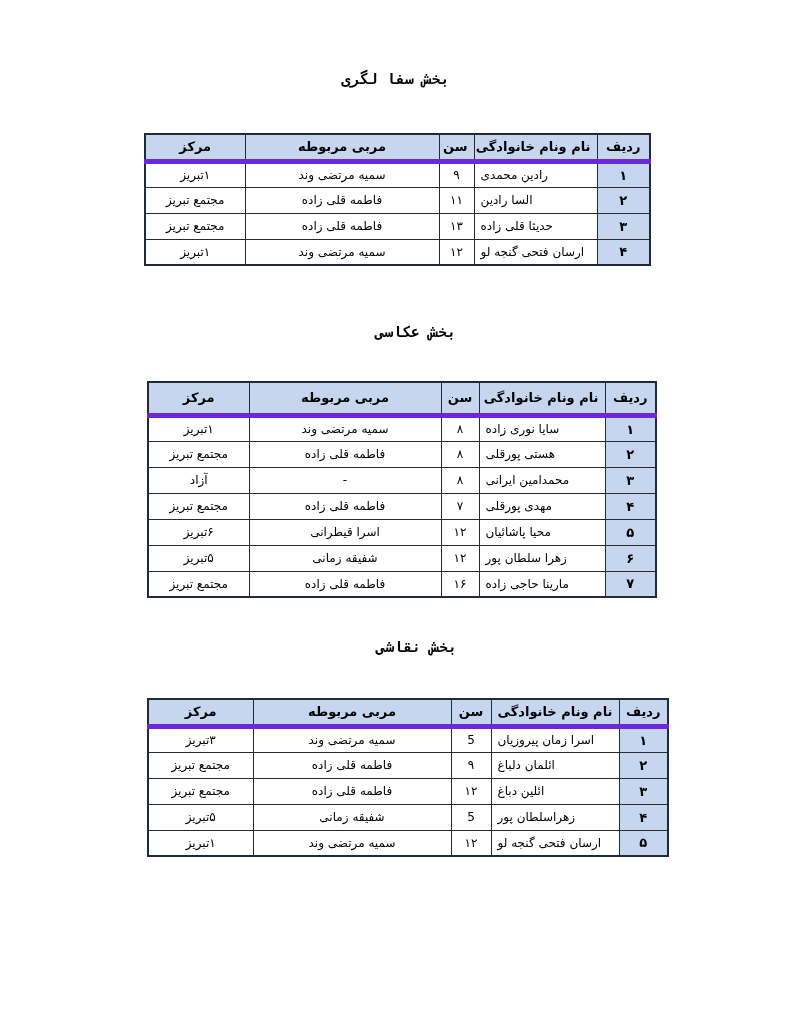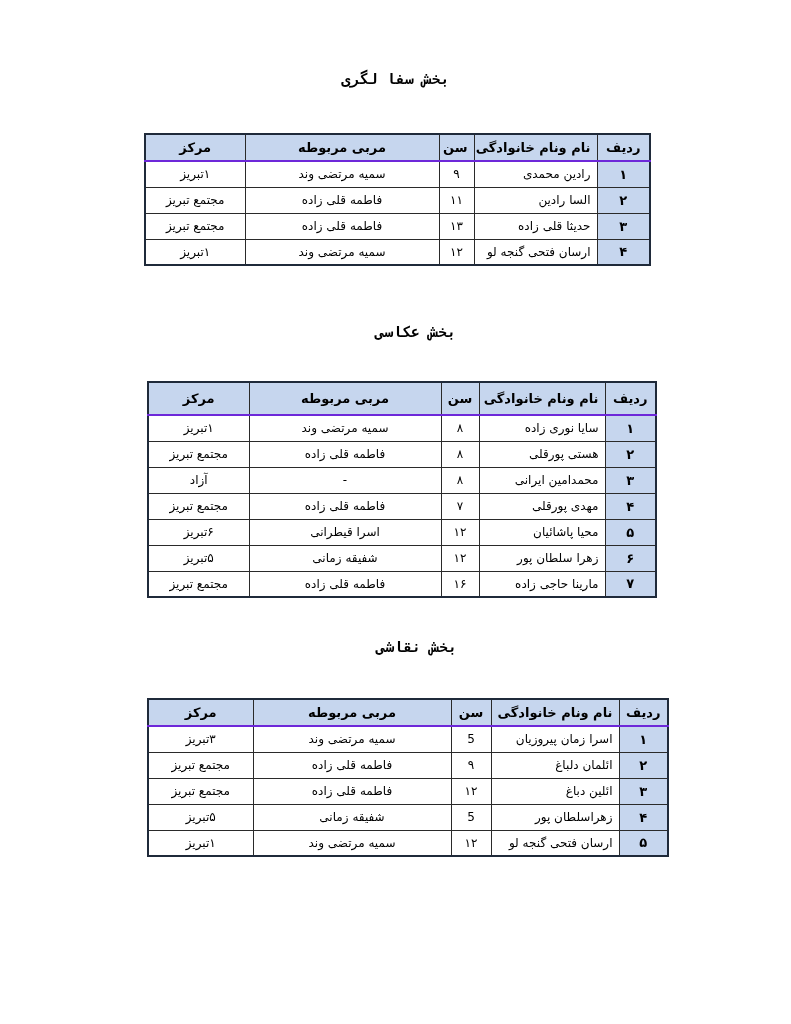--- a/index.html
+++ b/index.html
@@ -39,33 +39,33 @@
       text-align: center;
       vertical-align: middle;
       padding: 0 6px;
       white-space: nowrap;
       overflow: hidden;
     }
     table.roster thead th {
       background: #c6d6ee;
       font-weight: bold;
       font-size: 13px;
-      border-bottom: 2px solid #6d28d9;
+      border-bottom: 5px solid #6d28d9;
     }
     table.roster td {
       font-size: 12px;
       background: #ffffff;
     }
     table.roster td.col-row {
       background: #c6d6ee;
       font-weight: bold;
       font-size: 13px;
     }
     table.roster td.col-name {
-      text-align: right;
+      text-align: left;
       margin-left: 15px;
     }
     table.roster td.col-coach {
       text-align: center;
     }
   </style>
 </head>
 <body>
 
 <h2 class="section-title" style="top:70px;">بخش سفا لگری</h2>

